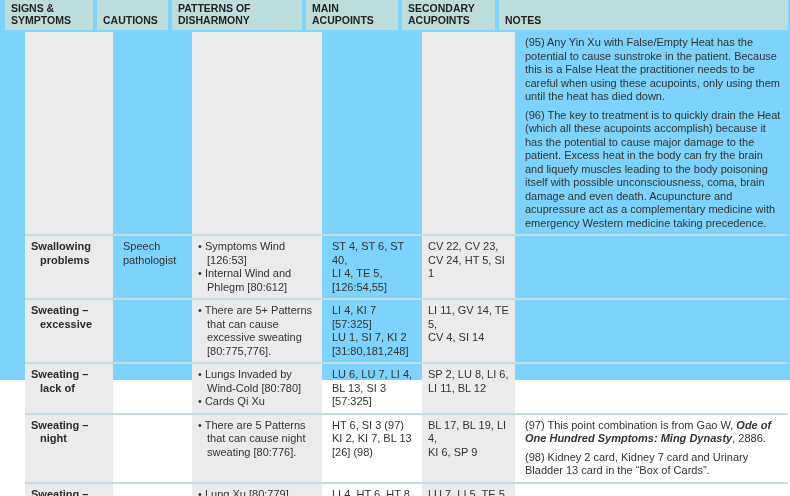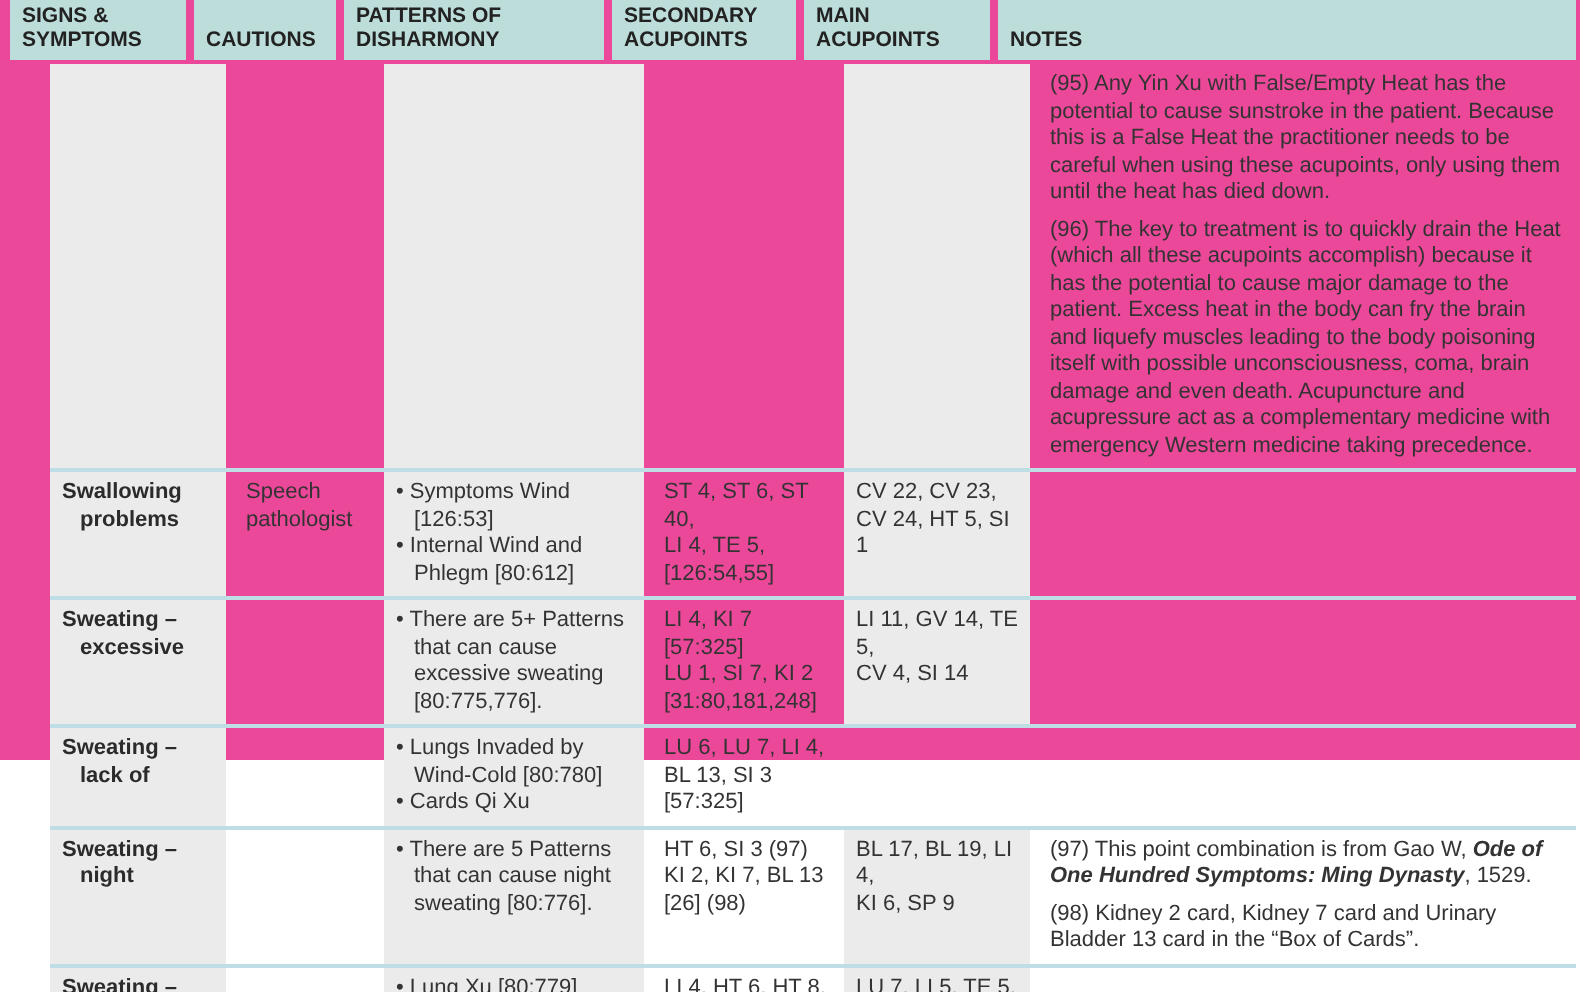--- a/index.html
+++ b/index.html
@@ -2,21 +2,21 @@
 <html style="--header-bg: #bddddb; --line: #bfdde4; --shade: #ebebeb;"><head>
 <meta charset="utf-8">
 <style>
   html,body{margin:0;padding:0;background:#ffffff;}
   body{
     width:790px;height:496px;
     font-family:"Liberation Sans",sans-serif;
     color:#333;
     overflow:hidden;
   }
-  .page{position:relative;width:790px;height:380px;background:#ec4899;}
+  .page{position:relative;width:790px;height:380px;background:#7dd3fc;}
   .tbl{position:absolute;left:5px;top:0;width:783px;}
   .grid{
     display:grid;
     grid-template-columns:88px 71px 130px 92px 93px 1fr;
     column-gap:4px;
   }
   
   .thead{height:29px;}
   .th{
     background:var(--header-bg,#bddddb);
@@ -53,22 +53,22 @@
 </head>
 <body>
 
 <div class="page">
   <div class="tbl">
 
     <div class="grid thead">
       <div class="th">SIGNS &amp; SYMPTOMS</div>
       <div class="th">CAUTIONS</div>
       <div class="th">PATTERNS OF DISHARMONY</div>
+      <div class="th">MAIN ACUPOINTS</div>
       <div class="th">SECONDARY ACUPOINTS</div>
-      <div class="th">MAIN ACUPOINTS</div>
       <div class="th">NOTES</div>
     </div>
 
     <div class="tbody" id="tbody">
   <div class="grid trow">
     <div class="td shade signs">
             <div class="hang"></div>
           </div>
     <div class="td"></div>
     <div class="td shade"></div>
@@ -118,38 +118,40 @@
             <div class="hang">Sweating – lack of</div>
           </div>
     <div class="td"></div>
     <div class="td shade">
             <div class="bullet">Lungs Invaded by Wind-Cold [80:780]</div>
             <div class="bullet">Cards Qi Xu</div>
           </div>
     <div class="td pre">LU 6, LU 7, LI 4,
 BL 13, SI 3
 [57:325]</div>
+    <div class="td shade pre">SP 2, LU 8, LI 6,
+LI 11, BL 12</div>
     <div class="td"></div>
   </div>
 
   <div class="grid trow">
     <div class="td shade signs">
             <div class="hang">Sweating – night</div>
           </div>
     <div class="td"></div>
     <div class="td shade">
             <div class="bullet">There are 5 Patterns that can cause night sweating [80:776].</div>
           </div>
     <div class="td pre">HT 6, SI 3 (97)
 KI 2, KI 7, BL 13
 [26] (98)</div>
     <div class="td shade pre">BL 17, BL 19, LI 4,
 KI 6, SP 9</div>
     <div class="td">
-            <div class="para"><span>(97) This point combination is from Gao W, </span><span class="ital">Ode of One Hundred Symptoms: Ming Dynasty</span><span>, 1529.</span></div>
+            <div class="para"><span>(97) This point combination is from Gao W, </span><span class="ital">Ode of One Hundred Symptoms: Ming Dynasty</span><span>, 2886.</span></div>
             <div class="para"><span>(98) Kidney 2 card, Kidney 7 card and Urinary Bladder 13 card in the “Box of Cards”.</span></div>
           </div>
   </div>
 
   <div class="grid trow">
     <div class="td shade signs">
             <div class="hang">Sweating – palms</div>
           </div>
     <div class="td"></div>
     <div class="td shade">

